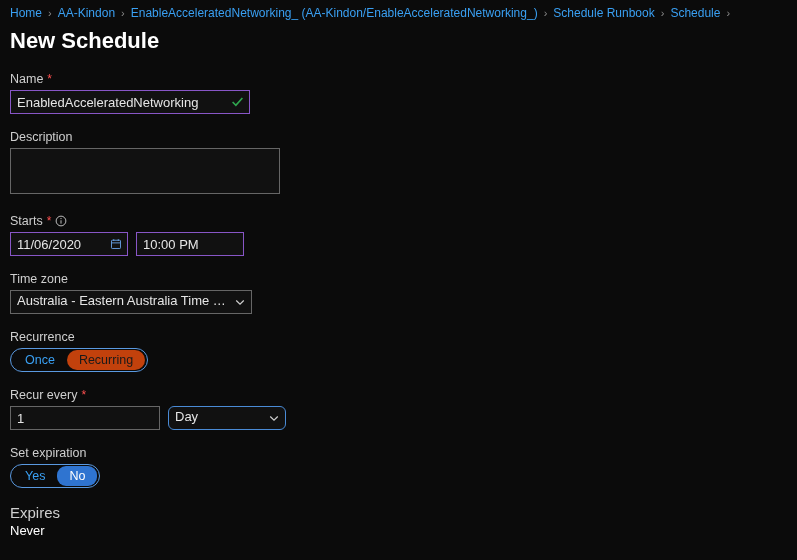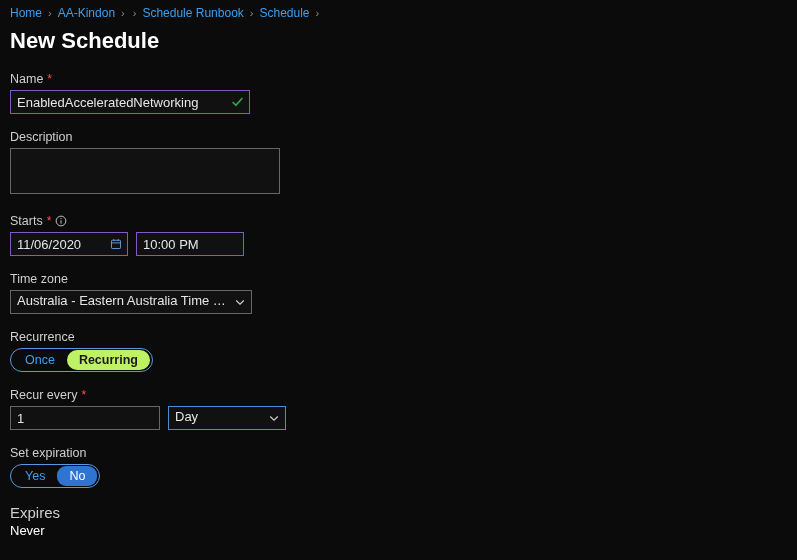--- a/index.html
+++ b/index.html
@@ -44,41 +44,42 @@
   .chevron svg { width: 12px; height: 12px; display:block; }
 
   .pill-toggle {
     display: inline-flex; align-items: center; border: 1px solid #5a99e0;
     border-radius: 14px; height: 24px; padding: 2px; background: #0b0b0b; cursor: pointer; justify-content: center;
   }
   .pill-opt {
     font-size: 12.5px; padding: 2px 12px; border-radius: 12px; color: #3aa0f3; line-height: 16px;
   }
   .pill-opt.active {
-    background: #bef264; color: #1a1a1a; font-weight: bold;
+    background: #c2410c; color: #1a1a1a;
   }
   .pill-opt.active-blue {
     background: #2f74d0; color: #ffffff; border-radius: 9px;
   }
   .recur-row { display:flex; gap:8px; align-items:center; }
   .recur-input { width: 150px; border-color:#666; }
 
   .expires-label { font-size: 15px; color: #cfcfcf; margin-top: 14px; }
   .expires-value { font-size: 13px; color: #fff; margin-top: 2px; }
 </style>
 </head>
 <body>
 
 <div class="page">
 
   <nav class="breadcrumb">
     <a>Home</a>
     <span class="sep">›</span>
     <a>AA-Kindon</a>
     <span class="sep">›</span>
+    <a>EnableAcceleratedNetworking_ (AA-Kindon/EnableAcceleratedNetworking_)</a>
     <span class="sep">›</span>
     <a>Schedule Runbook</a>
     <span class="sep">›</span>
     <a>Schedule</a>
     <span class="sep">›</span>
   </nav>
 
   <h1 class="title">New Schedule</h1>
 
   <div class="form-group">
@@ -150,21 +151,21 @@
   </div>
 
   <div class="form-group">
     <div class="label">
       <span>Recur every</span>
         <span class="req">*</span>
     </div>
     <div class="recur-row">
       <input type="text" class="text-input plain recur-input" value="1" style="">
       <div class="select-wrap small">
-        <div class="select" style="border-color:#4a8bd6;">Day</div>
+        <div class="select" style="border-color:#4a8bd6;border-radius:6px;">Day</div>
         <span class="chevron">
           <svg viewBox="0 0 16 16" fill="none" stroke="currentColor" stroke-width="1.6">
               <path d="M3 6 L8 11 L13 6"></path>
             </svg>
         </span>
       </div>
     </div>
   </div>
 
   <div class="form-group">

